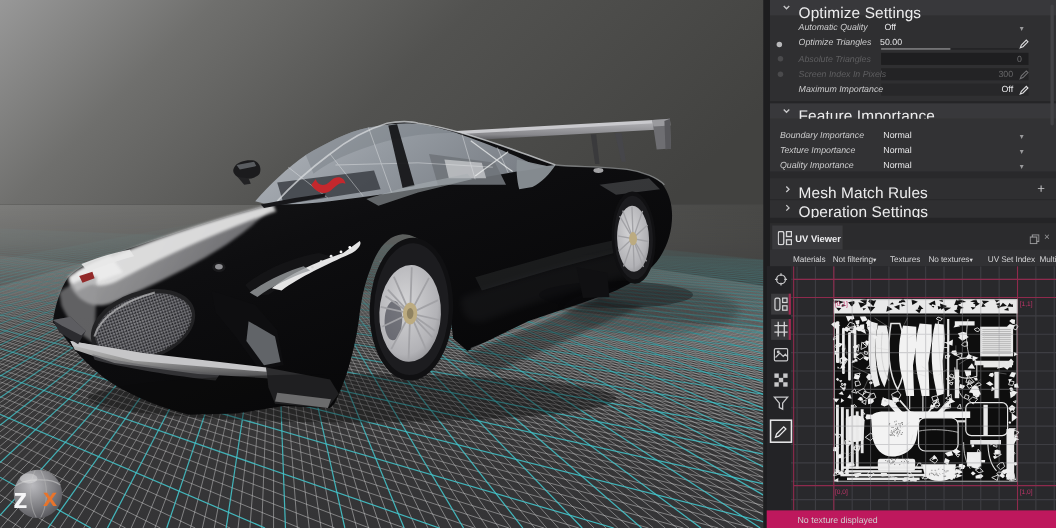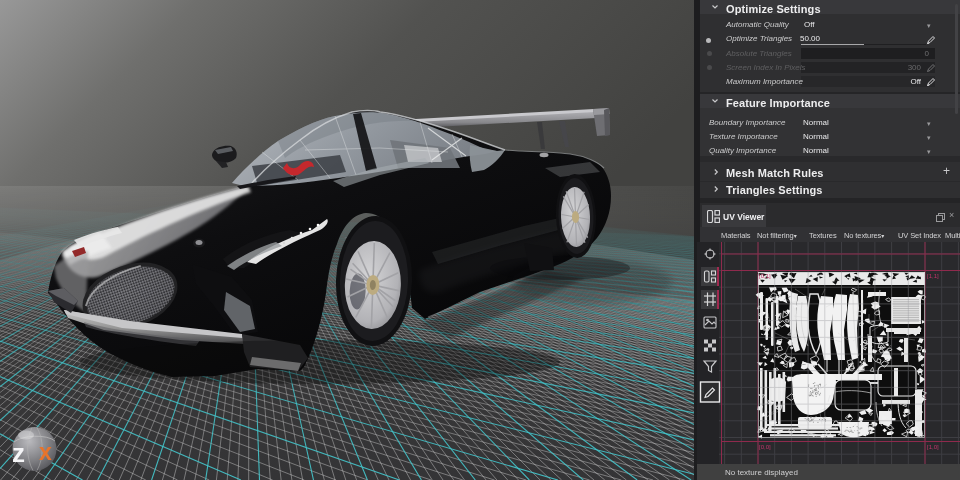--- a/index.html
+++ b/index.html
@@ -1,20 +1,20 @@
 <!DOCTYPE html>
 <html><head><meta charset="utf-8">
 <style>
  * { margin:0; padding:0; box-sizing:border-box; }
  html,body { width:960px; height:480px; overflow:hidden; background:#2c2c2e;
    font-family:"Liberation Sans",sans-serif; }
  .abs { position:absolute; }
  .lbl { font-size:8px; color:#cccccd;font-style:italic; }
  .dim { color:#5f5f61; }
- .hdr { font-size:11px; font-weight:bold; color:#ededee; letter-spacing:0.1px; }
+ .hdr { font-size:14px; font-weight:normal; color:#ededee; letter-spacing:0.1px; }
  .val { font-size:8px; color:#e8e8ea; }
  .tab { font-size:7.5px; color:#d2d2d4; letter-spacing:-0.1px;padding-left:17px; }
 </style></head>
 <body>
 <div class="abs" style="left:0;top:0;width:694px;height:480px;background:#444">
 
 <svg width="694" height="480" viewBox="0 0 694 480" style="position:absolute;left:0;top:0">
  <defs>
   <filter id="soft1" x="-20%" y="-20%" width="140%" height="140%">
           <feGaussianBlur stdDeviation="1.5"></feGaussianBlur>
@@ -867,21 +867,21 @@
   <div class="abs" style="left:0;top:156px;width:260px;height:6px;background:#29292b"></div>
   <svg width="8" height="8" viewBox="0 0 8 8" style="position:absolute;left:12px;top:168px">
       <path d="M2.8,1.5 L5.3,4 L2.8,6.5" stroke="#c9c9cb" stroke-width="1.2" fill="none"></path>
     </svg>
   <div class="abs hdr" style="left:26px;top:167px">Mesh Match Rules</div>
   <div class="abs" style="left:243px;top:164px;color:#c9c9cb;font-size:12px">+</div>
   <div class="abs" style="left:0;top:181px;width:260px;height:1px;background:#29292b"></div>
   <svg width="8" height="8" viewBox="0 0 8 8" style="position:absolute;left:12px;top:185px">
       <path d="M2.8,1.5 L5.3,4 L2.8,6.5" stroke="#c9c9cb" stroke-width="1.2" fill="none"></path>
     </svg>
-  <div class="abs hdr" style="left:26px;top:184px">Triangles Settings</div>
+  <div class="abs hdr" style="left:26px;top:184px">Operation Settings</div>
   <div class="abs" style="left:0;top:198px;width:260px;height:5px;background:#242426"></div>
   <div class="abs" style="left:255px;top:4px;width:3px;height:110px;background:#424245;border-radius:2px"></div>
 </div>
 
 <div class="abs" style="left:700px;top:203px;width:260px;height:277px;background:#2b2b2d">
   <div class="abs" style="left:2px;top:2px;width:64px;height:22px;background:#3a3a3d"></div>
   <svg class="abs" style="left:7px;top:7px" width="13" height="13" viewBox="0 0 13 13">
     <rect x="0.5" y="0.5" width="5" height="12" rx="1.5" fill="none" stroke="#d8d8da" stroke-width="1.2"></rect>
     <rect x="8" y="0.5" width="4.5" height="4.5" fill="none" stroke="#d8d8da" stroke-width="1.2"></rect>
     <rect x="8" y="8" width="4.5" height="4.5" fill="none" stroke="#d8d8da" stroke-width="1.2"></rect>
@@ -1501,15 +1501,15 @@
     <rect x="712" y="347.5" width="4" height="4"></rect>
   </g>
   <g stroke="#c8c8ca" stroke-width="1.2" fill="none">
     <path d="M704,361 L716,361 L711.5,366.5 L711.5,372 L708.5,370.5 L708.5,366.5 Z"></path>
   </g>
   <g>
     <rect x="700.5" y="382" width="19" height="20" fill="#2c2c2e" stroke="#e8e8ea" stroke-width="1.4"></rect>
     <path d="M705,397.5 L706,394.5 L712.5,388 L714.5,390 L708,396.5 Z" stroke="#e8e8ea" stroke-width="1.1" fill="none"></path>
   </g>
 </svg>
-<div class="abs" style="left:697px;top:464px;width:263px;height:16px;background:#404040">
+<div class="abs" style="left:697px;top:464px;width:263px;height:16px;background:#be185d">
   <span class="abs" style="left:28px;top:4px;font-size:8px;color:#cfcfd1">No texture displayed</span>
 </div>
 
 </body></html>

